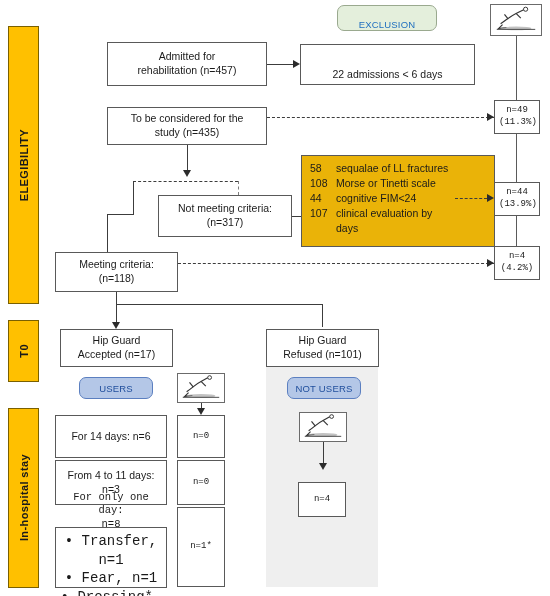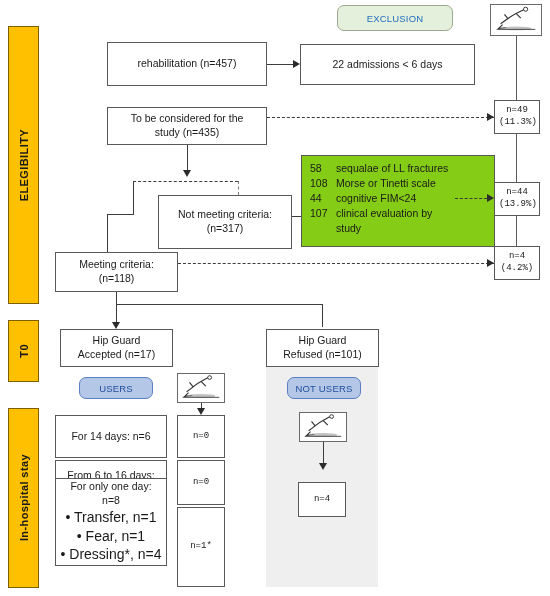--- a/index.html
+++ b/index.html
@@ -100,21 +100,21 @@
   .arrow-right{
     position:absolute;width:0;height:0;
     border-top:4.5px solid transparent;
     border-bottom:4.5px solid transparent;
     border-left:7px solid #2b2b2b;
   }
 
   
   .crit{
     position:absolute;
-    background:#84cc16;
+    background:#eab308;
     border:1.3px solid #595959;
     box-sizing:border-box;
     padding:5px 6px 5px 8px;
     font-size:10.5px;
     color:#1a1a1a;
     line-height:1.42;
   }
   .crit .row{display:flex;}
   .crit .num{width:26px;flex:none;text-align:left;}
   .crit .txt{flex:1;}
@@ -140,53 +140,54 @@
   <div class="node band small" style="left:8px;top:320px;width:31px;height:62px;">
     <span>T0</span>
   </div>
 
   <div class="node band" style="left:8px;top:408px;width:31px;height:180px;">
     <span>In-hospital stay</span>
   </div>
 
   <div class="node greypanel" style="left:266px;top:361px;width:112px;height:226px;"></div>
 
-  <div class="node badge exclusion" style="left:337px;top:5px;width:116px;height:26px;">
+  <div class="node badge exclusion" style="left:337px;top:5px;width:100px;height:26px;align-items:flex-end;">
     <span>EXCLUSION</span>
   </div>
 
   <div class="node box stack" style="left:107px;top:42px;width:160px;height:44px;">
+    <span class="l">Admitted  for</span>
     <span class="l">rehabilitation (n=457)</span>
   </div>
 
   <div class="line-h" style="left:267px;top:64px;width:26px;"></div>
   <div class="arrow-right" style="left:293px;top:59.5px;"></div>
 
-  <div class="node box" style="left:300px;top:44px;width:175px;height:41px;">
+  <div class="node box" style="left:300px;top:44px;width:175px;height:41px;align-items:flex-end;">
     <span>22 admissions &lt; 6 days</span>
   </div>
 
   <div class="node box stack" style="left:107px;top:107px;width:160px;height:38px;">
     <span class="l">To be considered for the</span>
     <span class="l">study (n=435)</span>
   </div>
 
   <div class="dash-h" style="left:267px;top:117px;width:227px;"></div>
   <div class="arrow-right" style="left:487px;top:112.5px;"></div>
 
   <div class="line-v" style="left:187px;top:145px;height:27px;"></div>
   <div class="arrow-down" style="left:182.5px;top:170px;"></div>
 
   <div class="dash-h" style="left:133px;top:181px;width:105px;"></div>
   <div class="dash-v" style="left:238px;top:181px;height:14px;"></div>
   <div class="line-v" style="left:133px;top:181px;height:33px;"></div>
   <div class="line-h" style="left:107px;top:214px;width:27px;"></div>
   <div class="line-v" style="left:107px;top:214px;height:41px;"></div>
 
-  <div class="node box stack" style="left:158px;top:195px;width:134px;height:54px;">
+  <div class="node box stack" style="left:158px;top:195px;width:134px;height:42px;">
     <span class="l">Not meeting criteria:</span>
     <span class="l">(n=317)</span>
   </div>
 
   <div class="line-h" style="left:292px;top:216px;width:10px;"></div>
 
   <div class="crit" style="left:301px;top:155px;width:194px;height:92px;">
     <div class="row">
       <span class="num">58</span>
       <span class="txt">sequalae of LL fractures</span>
@@ -196,21 +197,21 @@
       <span class="txt">Morse or Tinetti scale</span>
     </div>
     <div class="row">
       <span class="num">44</span>
       <span class="txt">cognitive FIM&lt;24</span>
     </div>
     <div class="row">
       <span class="num">107</span>
       <span class="txt">clinical evaluation by</span>
     </div>
-    <div class="cont">study</div>
+    <div class="cont">days</div>
   </div>
 
   <div class="dash-h" style="left:495px;top:198px;width:-0px;"></div>
   <div class="dash-h" style="left:437px;top:198px;width:0px;"></div>
   <div class="dash-h" style="left:455px;top:198px;width:32px;"></div>
   <div class="arrow-right" style="left:487px;top:193.5px;"></div>
 
   <div class="node box stack" style="left:55px;top:252px;width:123px;height:40px;">
     <span class="l">Meeting criteria:</span>
     <span class="l">(n=118)</span>
@@ -301,25 +302,25 @@
   <div class="node box small stack" style="left:494px;top:246px;width:46px;height:34px;">
     <span class="l">n=4</span>
     <span class="l">(4.2%)</span>
   </div>
 
   <div class="node box" style="left:55px;top:415px;width:112px;height:43px;align-items:center;">
     <span>For 14 days: n=6</span>
   </div>
 
   <div class="node box stack" style="left:55px;top:460px;width:112px;height:45px;">
-    <span class="l">From 6 to 16 days:</span>
+    <span class="l">From 4 to 11 days:</span>
     <span class="l">n=3</span>
   </div>
 
-  <div class="node box stack" style="left:55px;top:478px;width:112px;height:88px;">
+  <div class="node box stack" style="left:55px;top:527px;width:112px;height:61px;font-family:Liberation Mono, monospace;">
     <span class="l">For only one day:</span>
     <span class="l">n=8</span>
     <span class="l bullet">• Transfer,  n=1</span>
     <span class="l bullet">• Fear,  n=1</span>
     <span class="l bullet">• Dressing*,  n=4</span>
   </div>
 
   <div class="line-v" style="left:201px;top:403px;height:8px;"></div>
   <div class="arrow-down" style="left:196.5px;top:408px;"></div>
 

